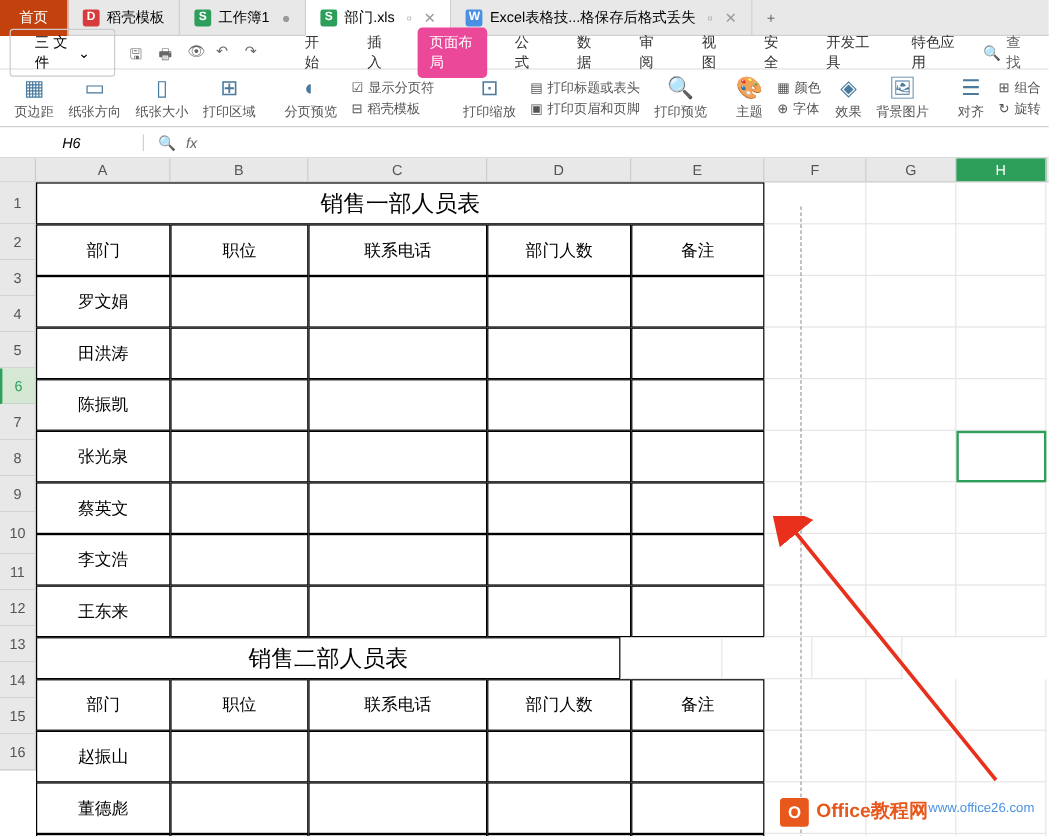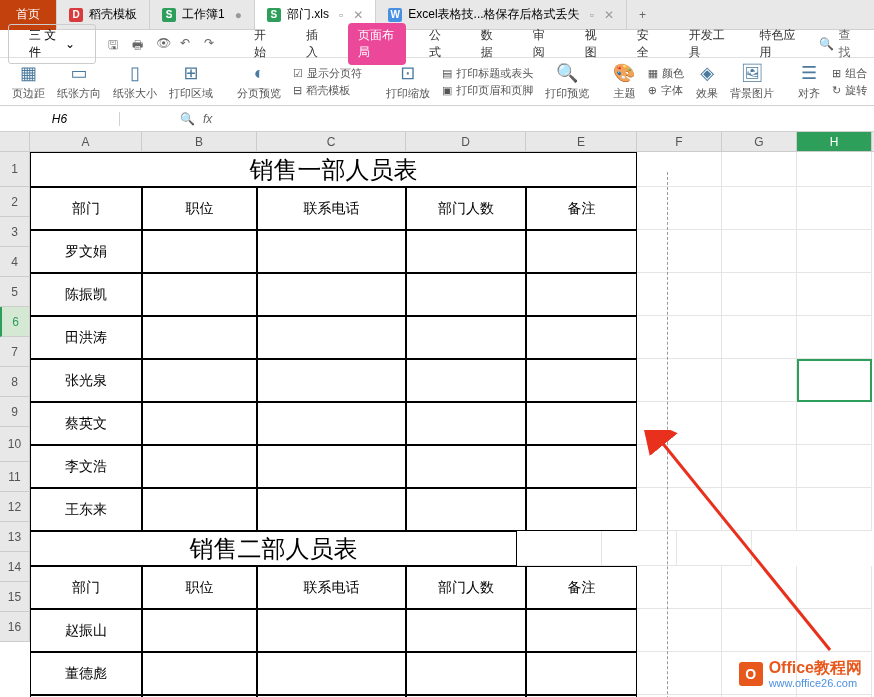--- a/index.html
+++ b/index.html
@@ -28,21 +28,21 @@
     
     
     .ribbon { height: 48px; display: flex; align-items: center; padding: 4px 8px; gap: 4px; border-bottom: 1px solid #d0d0d0; font-size: 11px; color: #555; }
     .ribbon-group { display: flex; flex-direction: column; align-items: center; gap: 2px; padding: 0 4px; cursor: pointer; }
     .ribbon-group-h { display: flex; align-items: center; gap: 4px; padding: 0 4px; cursor: pointer; }
     .ribbon-icon { font-size: 18px; color: #4a7a9e; }
     .ribbon-label { font-size: 11px; white-space: nowrap; }
     .ribbon-sep { width: 1px; height: 36px; background: #e0e0e0; margin: 0 4px; }
     
     
-    .formula-bar { height: 26px; display: flex; align-items: center; border-bottom: 1px solid #d0d0d0; gap: 48px; }
+    .formula-bar { height: 26px; display: flex; align-items: center; border-bottom: 1px solid #d0d0d0; }
     .cell-ref { width: 120px; padding: 0 8px; border-right: 1px solid #d0d0d0; text-align: center; font-style: italic; }
     .fx-area { display: flex; align-items: center; gap: 8px; padding: 0 12px; }
     .fx-label { font-style: italic; color: #666; }
     
     
     .sheet-container { position: relative; }
     .col-headers { display: flex; height: 20px; background: #e8e8e8; border-bottom: 1px solid #ccc; }
     .corner { width: 30px; background: #e8e8e8; border-right: 1px solid #ccc; }
     .col-header { border-right: 1px solid #ccc; display: flex; align-items: center; justify-content: center; color: #555; font-size: 12px; }
     .col-header.active { background: #2e9e5b; color: #fff; }
@@ -55,37 +55,37 @@
     .row-header.first { height: 35px; }
     .row-header.active { background: #d4e8d4; color: #2e9e5b; border-left: 2px solid #2e9e5b; }
     
     .cells { position: relative; flex: 1; }
     .cell-row { display: flex; height: 43px; }
     .cell-row.first { height: 35px; }
     .cell { border-right: 1px solid #e5e5e5; border-bottom: 1px solid #e5e5e5; display: flex; align-items: center; justify-content: center; position: relative; }
     
     
     .table-cell { border: 1px solid #000 !important; font-size: 14px; }
-    .title-cell { font-size: 24px; font-family: "SimSun", serif; }
+    .title-cell { font-size: 19px; font-family: "SimSun", serif; }
     .header-cell { font-family: "SimSun", serif; }
     .name-cell { font-family: "SimSun", serif; }
     
     
     .active-cell { border: 2px solid #2e9e5b !important; }
     
     
     .page-break { position: absolute; left: 637px; top: 20px; bottom: 0; border-left: 1px dashed #999; }
     
     
     .arrow { position: absolute; pointer-events: none; }
     
     
     .watermark { position: absolute; bottom: 8px; right: 12px; display: flex; align-items: center; gap: 6px; }
     .watermark-icon { width: 24px; height: 24px; background: #e8581c; border-radius: 3px; display: flex; align-items: center; justify-content: center; color: #fff; font-weight: bold; font-size: 14px; }
-    .watermark-text { display: flex; flex-direction: column; line-height: 1.1; }
+    .watermark-text { display: flex; flex-direction: row; line-height: 1.1; }
     .watermark-title { color: #e8581c; font-weight: bold; font-size: 16px; }
     .watermark-url { color: #4a90e2; font-size: 11px; }
   </style>
 </head>
 <body>
 
 <div class="tab-bar">
   <div class="tab home">首页</div>
   <div class="tab">
     <span class="icon-d">D</span>
@@ -298,31 +298,31 @@
           <div class="cell table-cell name-cell col-A">罗文娟</div>
           <div class="cell table-cell col-B"></div>
           <div class="cell table-cell col-C"></div>
           <div class="cell table-cell col-D"></div>
           <div class="cell table-cell col-E"></div>
           <div class="cell col-F"></div>
           <div class="cell col-G"></div>
           <div class="cell col-H"></div>
         </div>
       <div class="cell-row">
+          <div class="cell table-cell name-cell col-A">田洪涛</div>
+          <div class="cell table-cell col-B"></div>
+          <div class="cell table-cell col-C"></div>
+          <div class="cell table-cell col-D"></div>
+          <div class="cell table-cell col-E"></div>
+          <div class="cell col-F"></div>
+          <div class="cell col-G"></div>
+          <div class="cell col-H"></div>
+        </div>
+      <div class="cell-row">
           <div class="cell table-cell name-cell col-A">陈振凯</div>
-          <div class="cell table-cell col-B"></div>
-          <div class="cell table-cell col-C"></div>
-          <div class="cell table-cell col-D"></div>
-          <div class="cell table-cell col-E"></div>
-          <div class="cell col-F"></div>
-          <div class="cell col-G"></div>
-          <div class="cell col-H"></div>
-        </div>
-      <div class="cell-row">
-          <div class="cell table-cell name-cell col-A">田洪涛</div>
           <div class="cell table-cell col-B"></div>
           <div class="cell table-cell col-C"></div>
           <div class="cell table-cell col-D"></div>
           <div class="cell table-cell col-E"></div>
           <div class="cell col-F"></div>
           <div class="cell col-G"></div>
           <div class="cell col-H"></div>
         </div>
       <div class="cell-row">
           <div class="cell table-cell name-cell col-A">张光泉</div>

